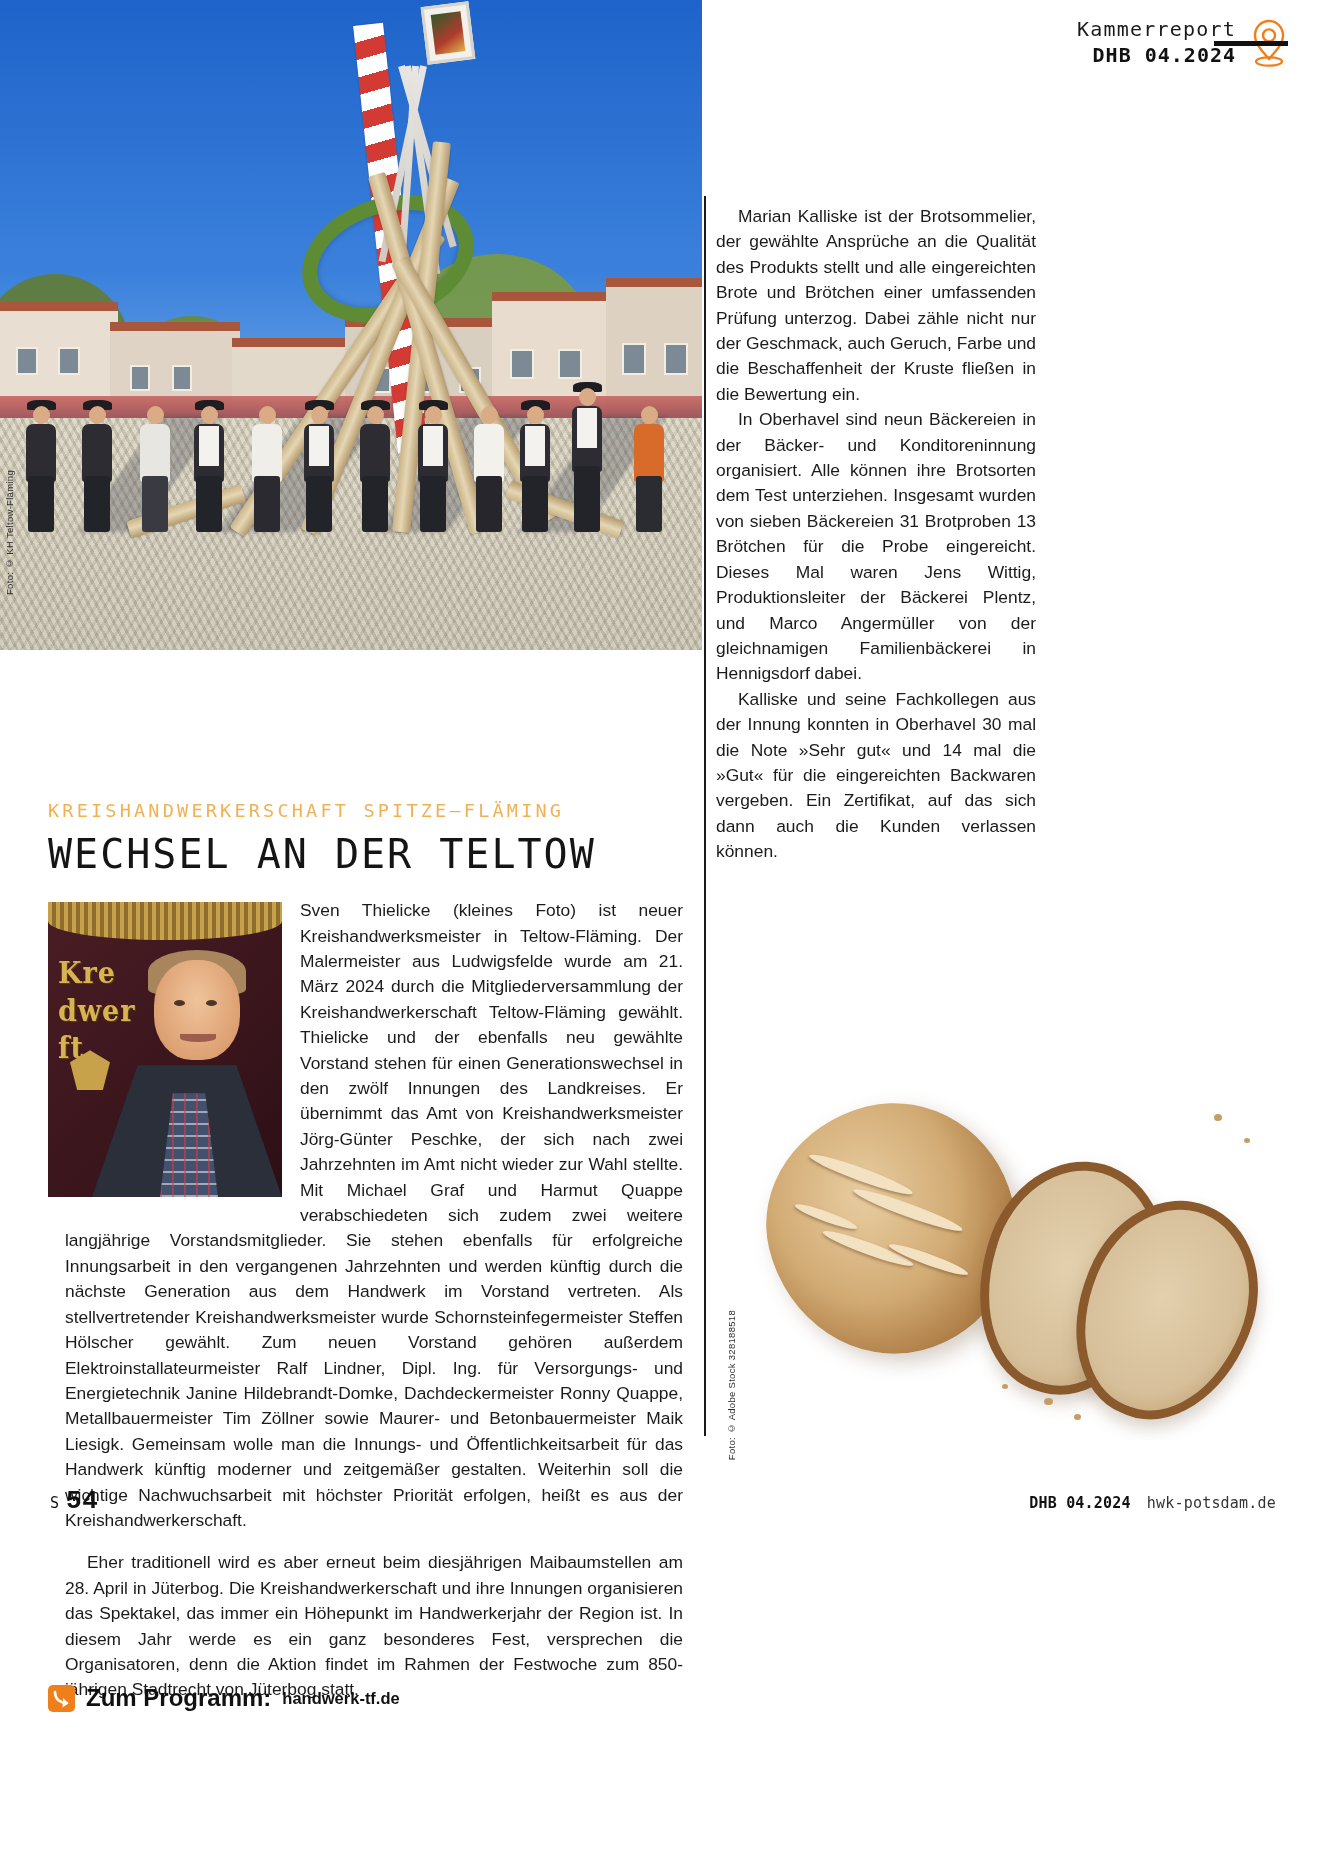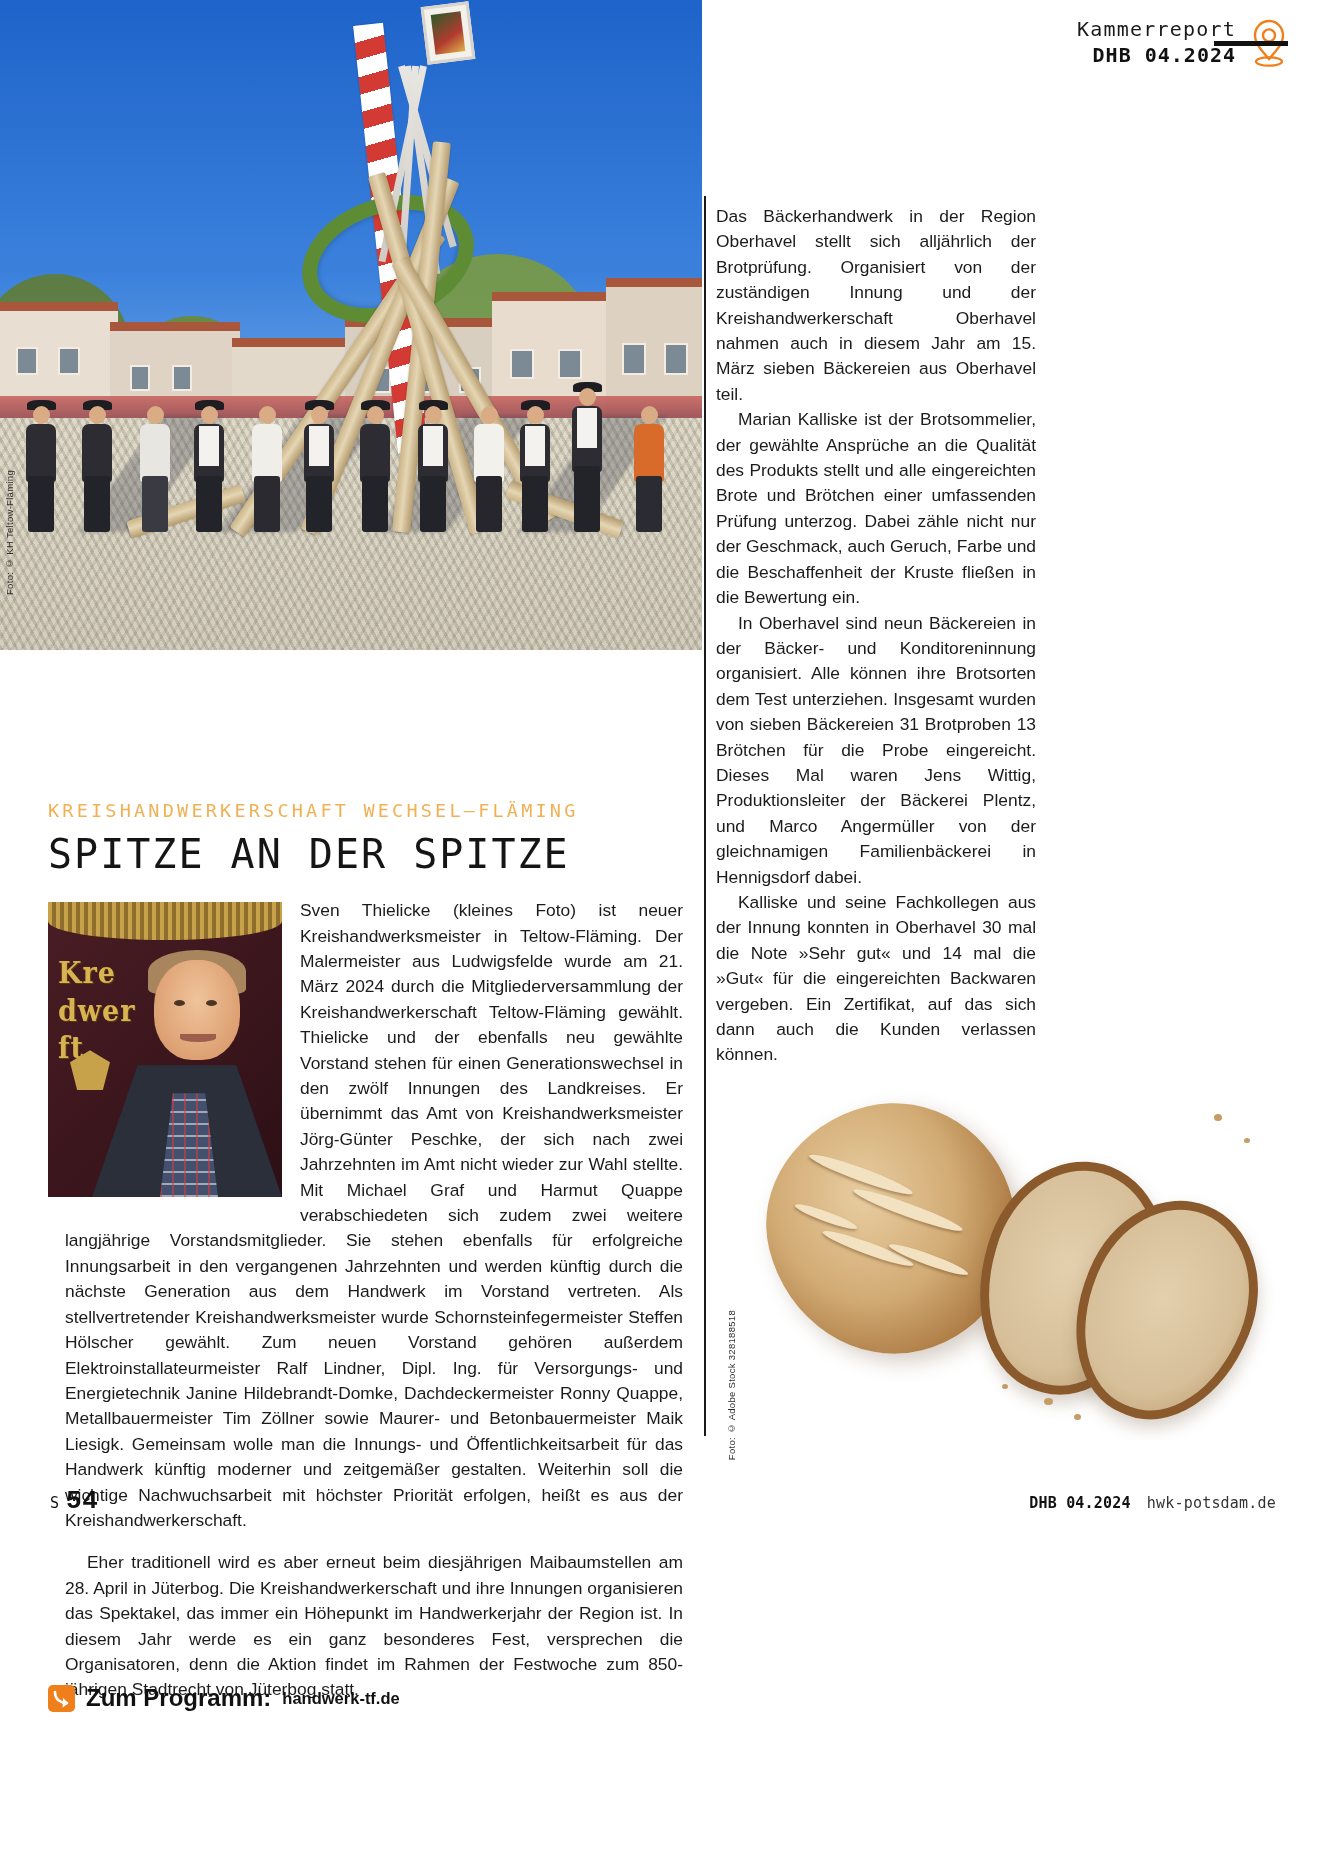--- a/index.html
+++ b/index.html
@@ -578,22 +578,22 @@
         <div class="torso"></div>
         <div class="legs"></div>
       </div>
   </div>
 
   <div class="photo-credit-left">Foto: © KH Teltow-Fläming</div>
 
   <div class="divider"></div>
 
   <div class="left-col">
-    <div class="kicker">KREISHANDWERKERSCHAFT WECHSEL–FLÄMING</div>
-    <h1 class="headline">SPITZE AN DER SPITZE</h1>
+    <div class="kicker">KREISHANDWERKERSCHAFT SPITZE–FLÄMING</div>
+    <h1 class="headline">WECHSEL AN DER TELTOW</h1>
 
     <div class="body-text">
       <div class="portrait">
         <div class="banner"></div>
         <div class="fringe"></div>
         <div class="script">Kre<br>dwer<br>ft</div>
         <div class="emblem"></div>
         <div class="suit"></div>
         <div class="shirtp"></div>
         <div class="hair"></div>
@@ -613,21 +613,20 @@
         <path d="M7 7 C7 15 13 18 19 18" fill="none" stroke="#ffffff" stroke-width="2.6" stroke-linecap="round"></path>
         <path d="M15 13 L20.5 18.3 L14.6 22.6 Z" fill="#ffffff"></path>
       </svg>
     </span>
     <span class="link-label">Zum Programm:</span>
     <span class="link-url">handwerk-tf.de</span>
   </div>
 
   <div class="right-col">
     <div class="right-body">
-      <p>Das Bäckerhandwerk in der Region Oberhavel stellt sich alljährlich der Brotprüfung. Organisiert von der zuständigen Innung und der Kreishandwerkerschaft Oberhavel nahmen auch in diesem Jahr am 15. März sieben Bäckereien aus Oberhavel teil.</p>
       <p class="indent">Marian Kalliske ist der Brotsommelier, der gewählte Ansprüche an die Qualität des Produkts stellt und alle eingereichten Brote und Brötchen einer umfassenden Prüfung unterzog. Dabei zähle nicht nur der Geschmack, auch Geruch, Farbe und die Beschaffenheit der Kruste fließen in die Bewertung ein.</p>
       <p class="indent">In Oberhavel sind neun Bäckereien in der Bäcker- und Konditoreninnung organisiert. Alle können ihre Brotsorten dem Test unterziehen. Insgesamt wurden von sieben Bäckereien 31 Brotproben 13 Brötchen für die Probe eingereicht. Dieses Mal waren Jens Wittig, Produktionsleiter der Bäckerei Plentz, und Marco Angermüller von der gleichnamigen Familienbäckerei in Hennigsdorf dabei.</p>
       <p class="indent">Kalliske und seine Fachkollegen aus der Innung konnten in Oberhavel 30 mal die Note »Sehr gut« und 14 mal die »Gut« für die eingereichten Backwaren vergeben. Ein Zertifikat, auf das sich dann auch die Kunden verlassen können.</p>
     </div>
   </div>
 
   <div class="bread-photo">
     <div class="loaf">
       <div class="slash" style="left:52px;top:58px;width:110px;height:13px;transform:rotate(34deg);"></div>
       <div class="slash" style="left:86px;top:104px;width:116px;height:13px;transform:rotate(34deg);"></div>

